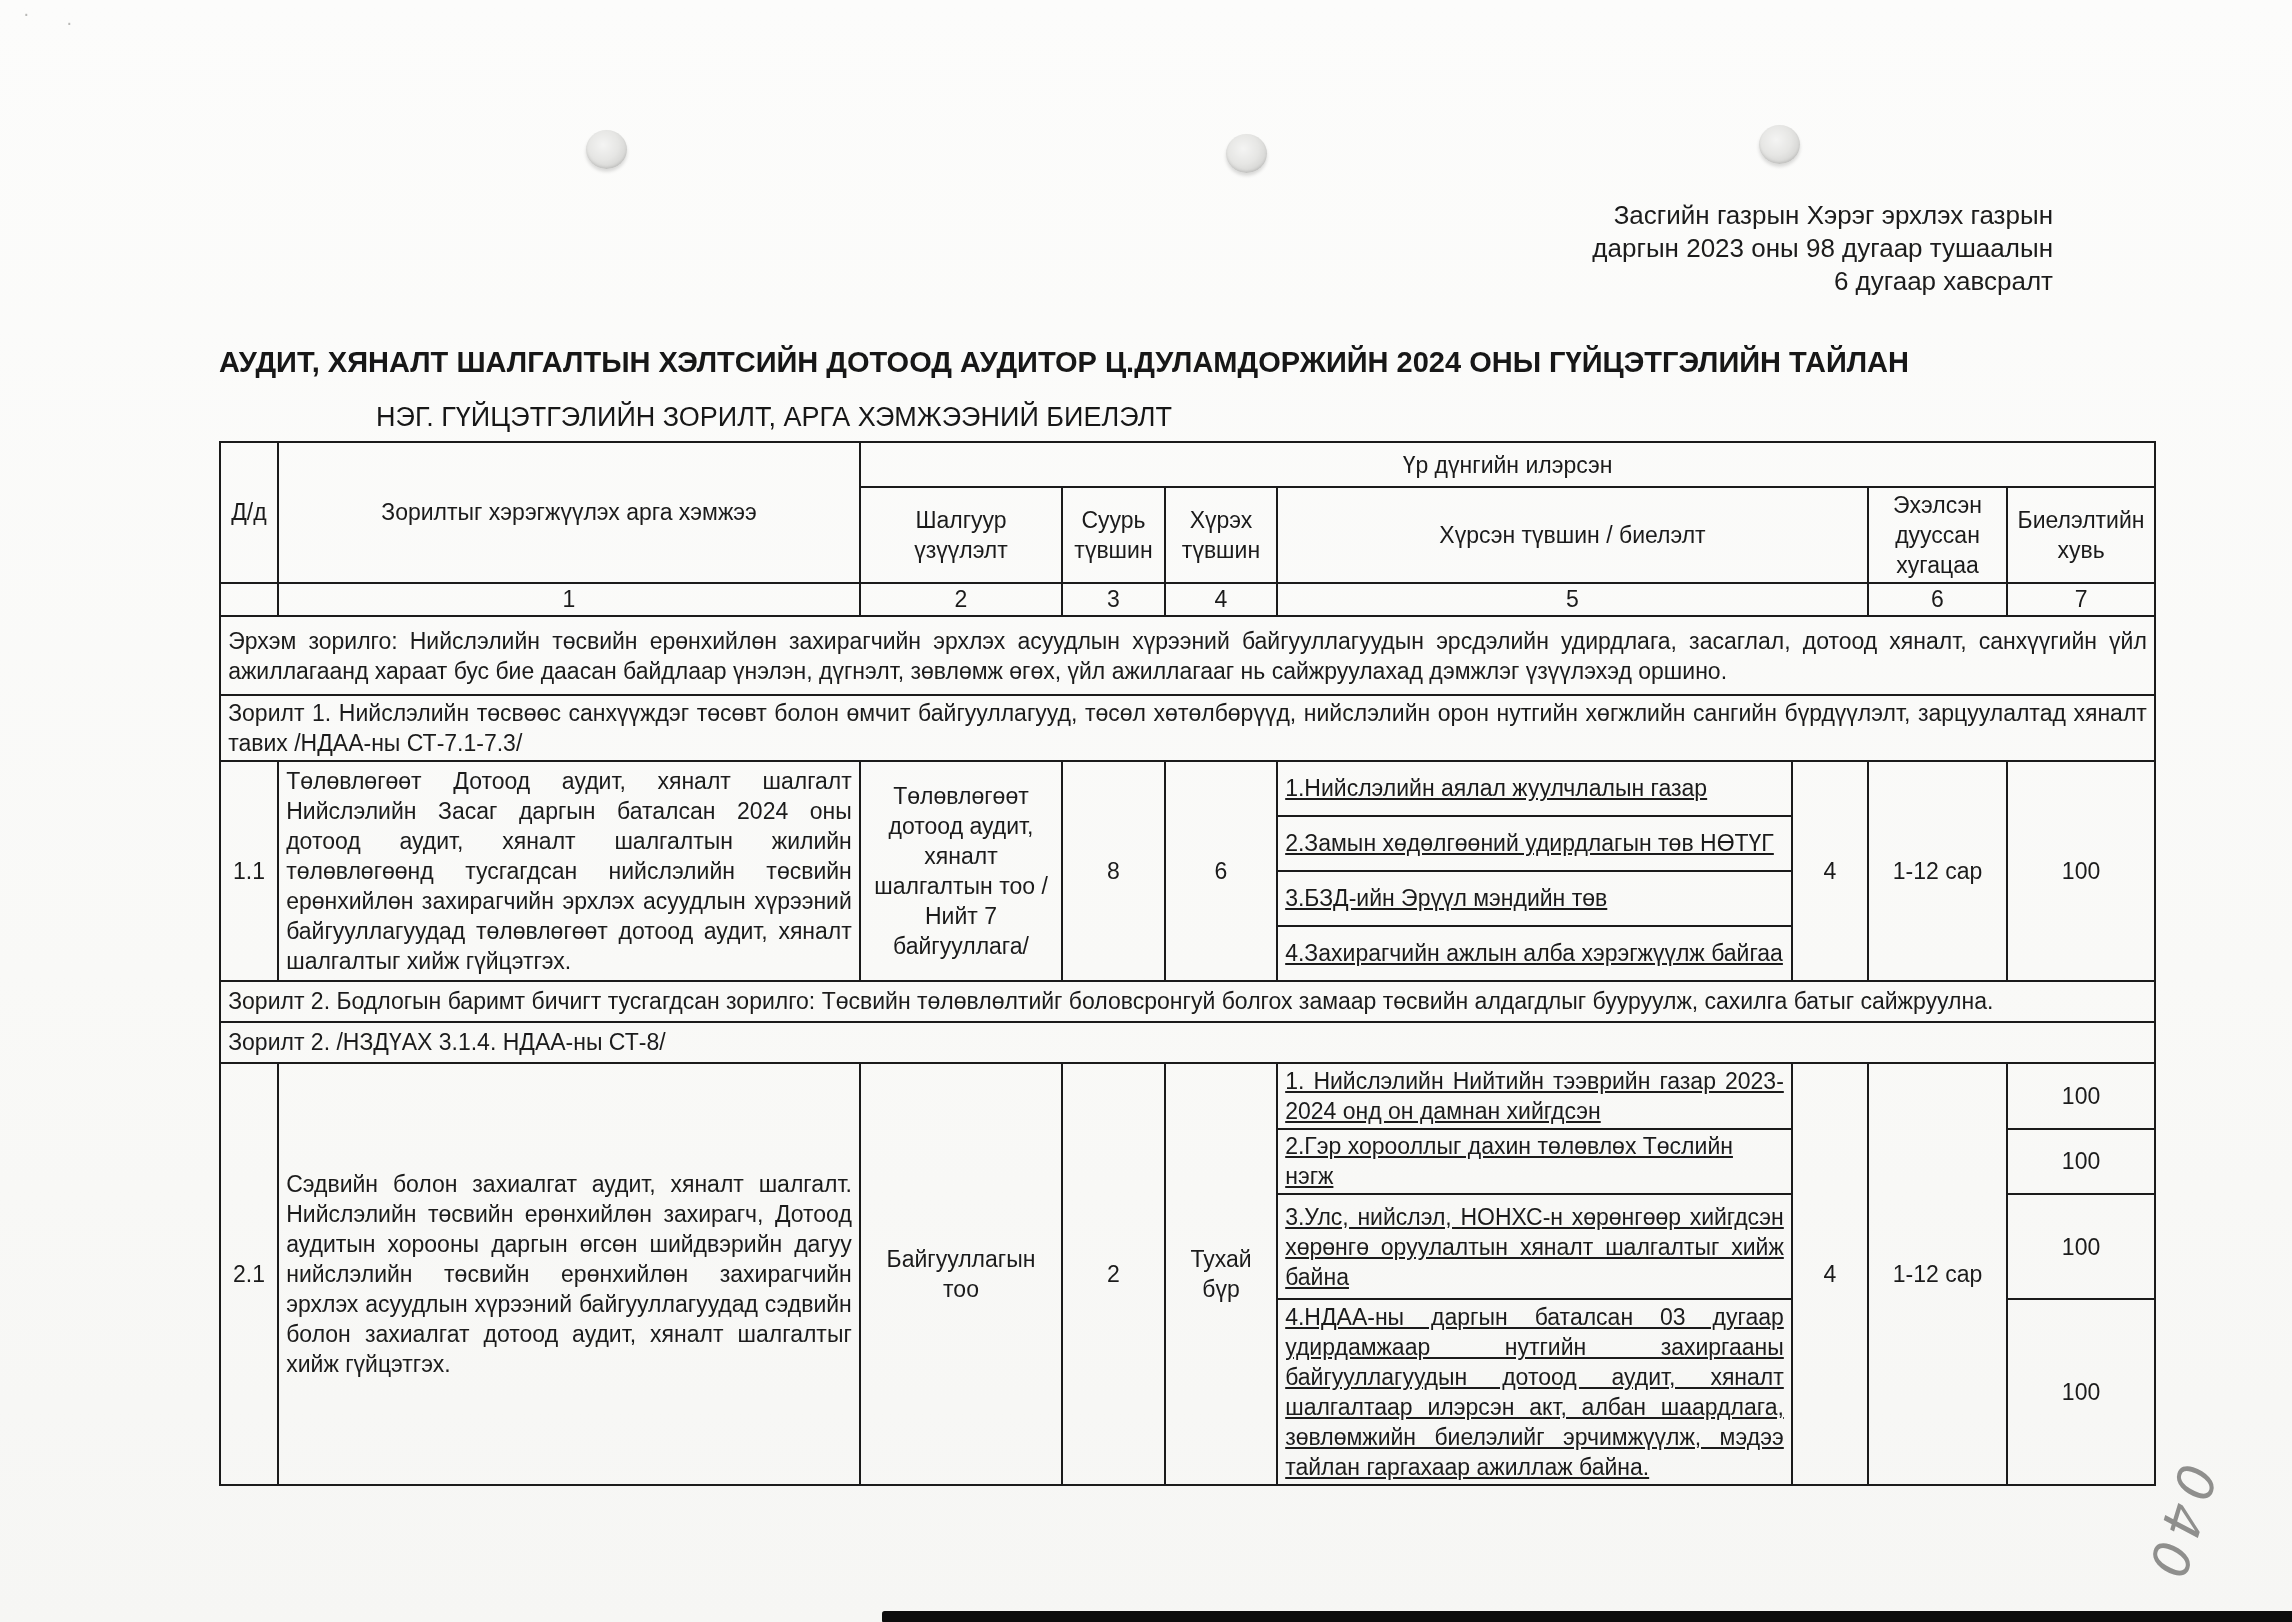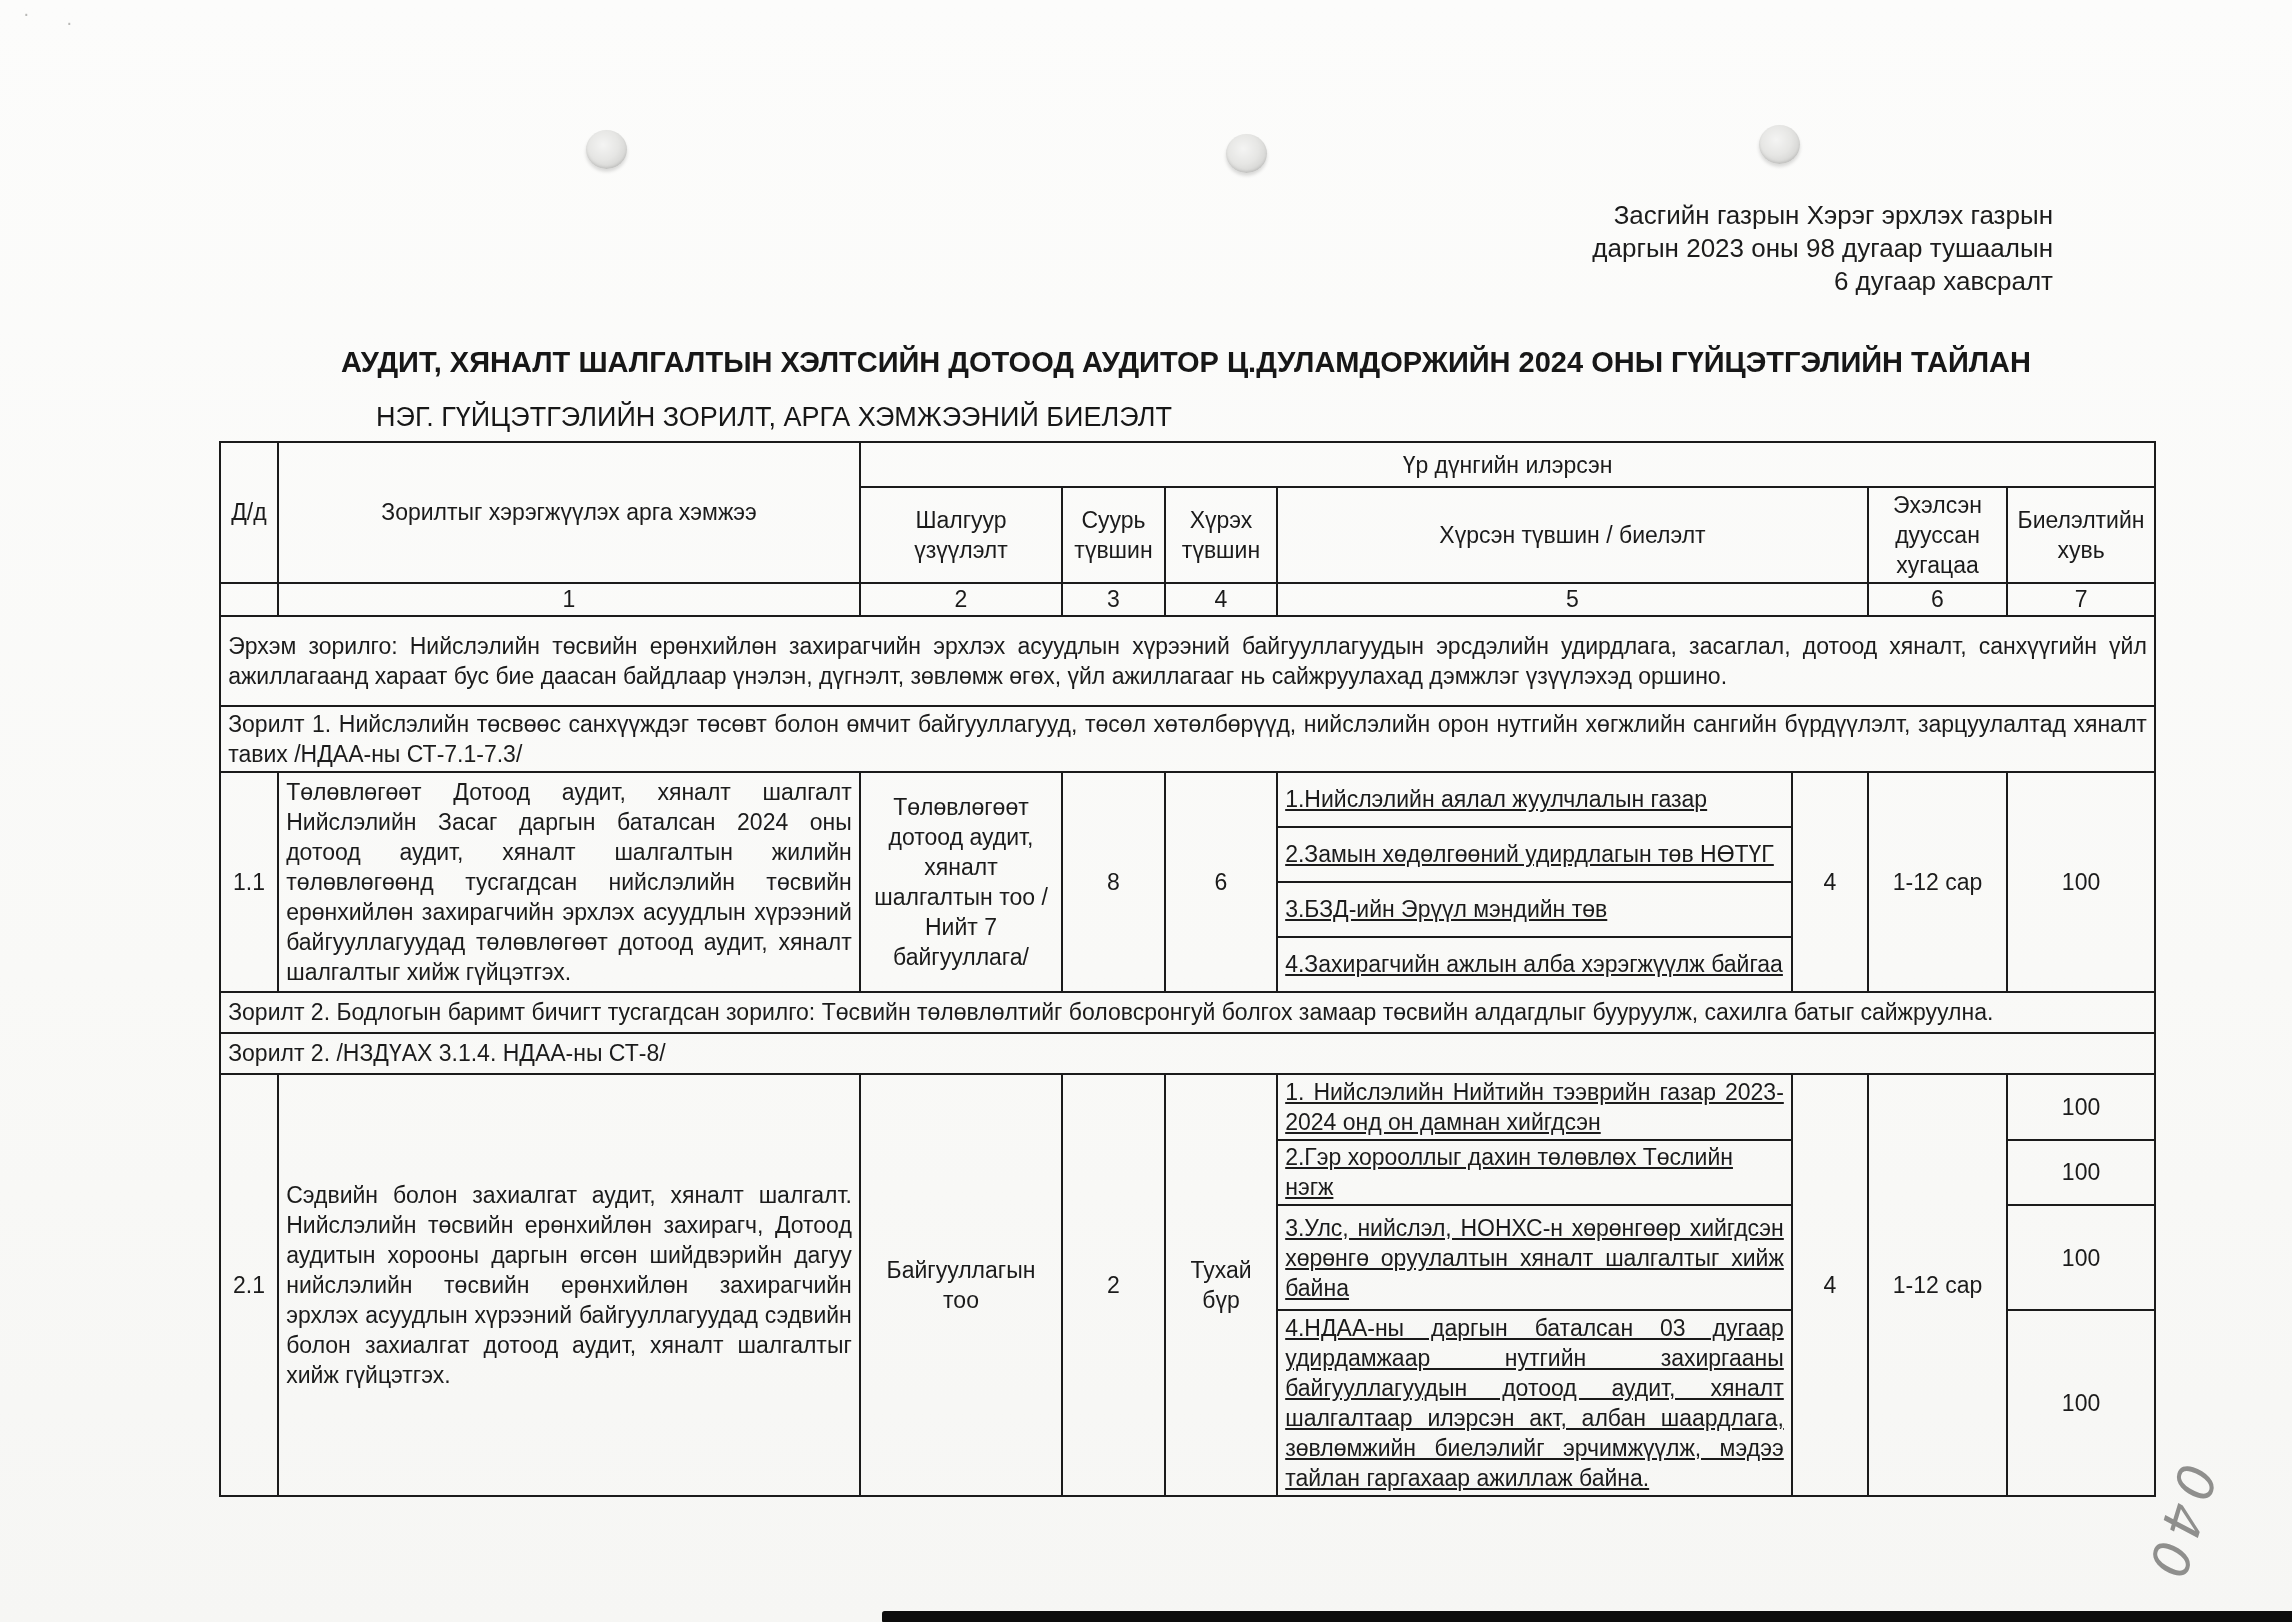--- a/index.html
+++ b/index.html
@@ -34,21 +34,21 @@
     color:#8f8f8d; font-family:"DejaVu Sans", sans-serif;
   }
   
   .stamp {
     position:absolute; top:199px; right:240px; width:555px;
     text-align:right; font-size:26px; line-height:33px; color:#1c1c1c;
   }
   
   .title {
     position:absolute; left:219px; top:346px; width:1934px;
-    text-align:center; font-weight:bold; font-size:29px; color:#171717;
+    text-align:left; font-weight:bold; font-size:29px; color:#171717;
   }
   .subtitle {
     position:absolute; left:376px; top:402px;
     font-weight:normal; font-size:27px; color:#171717;
   }
   
   table.report {
     position:absolute; left:219px; top:441px; width:1934px;
     border-collapse:collapse; table-layout:fixed;
   }
@@ -57,21 +57,21 @@
     font-weight:normal; font-size:23px; line-height:30px;
     color:#1b1b1b; vertical-align:middle; padding:1.8px 7.2px;
     overflow:hidden;
   }
   .report th { text-align:center; }
   .th-left { text-align:left; padding-left:10.7px; }
   tr.h1 { height:45px; }
   tr.h2 { height:79px; }
   tr.nums { height:27px; }
   tr.nums td { text-align:center; padding:0.9px 3.6px; font-size:23px; }
-  tr.mission { height:90px; }
+  tr.mission { height:79px; }
   tr.g72 { height:64px; }
   tr.g46 { height:41px; }
   tr.r11 { height:55px; }
   .fullrow { text-align:justify; padding:5.4px 12.5px; font-size:23px; line-height:33px; }
   .center { text-align:center; }
   .measure-cell { text-align:justify; padding:5.4px 10.7px; }
   .indicator-cell { text-align:center; padding:1.8px 5.4px; }
   .item { text-align:left; padding:3.6px 9px;text-decoration:underline; }
   .item.just { text-align:justify; }
 </style>

